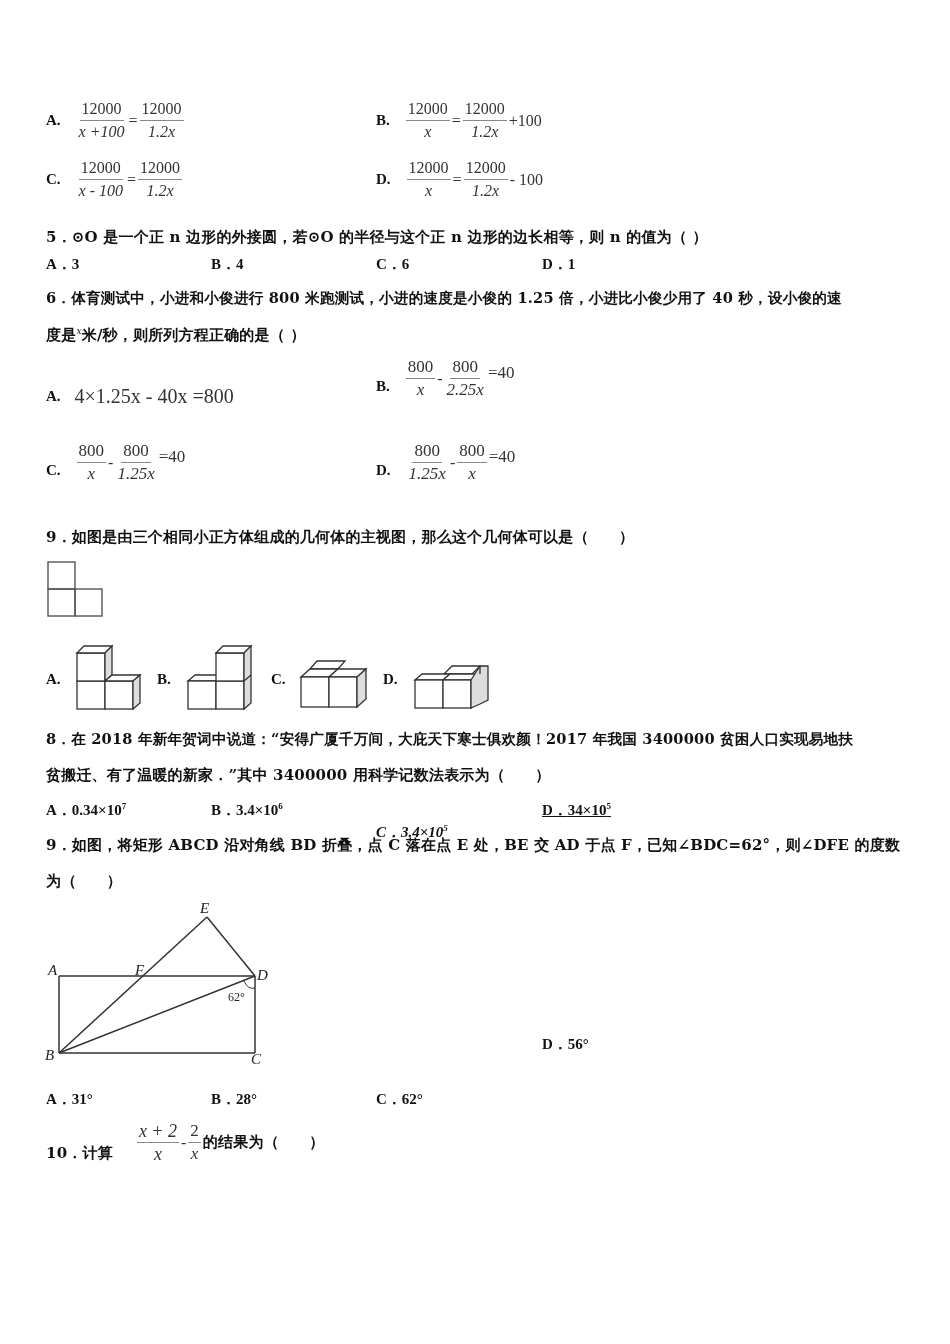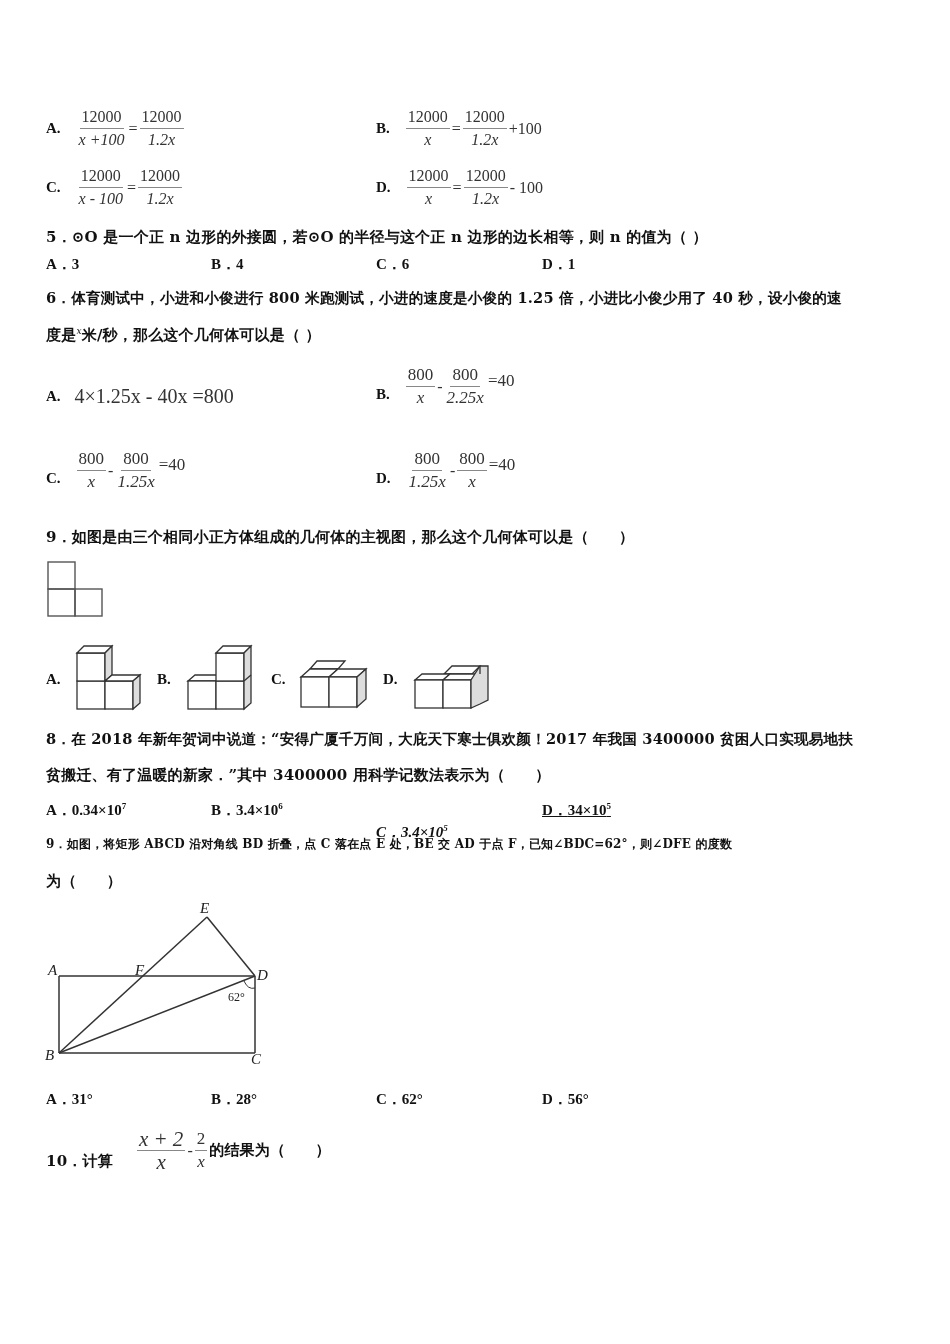--- a/index.html
+++ b/index.html
@@ -1,21 +1,21 @@
 <!DOCTYPE html>
 <html><head>
 <meta charset="utf-8">
 <style>
   html, body { margin: 0; padding: 0; background: #ffffff; }
   body { width: 950px; height: 1344px; position: relative; overflow: hidden; color: #111; font-family: "DejaVu Serif", "Liberation Serif", serif; }
   .abs { position: absolute; }
   .q { font-size: 15px; font-weight: bold; white-space: nowrap; letter-spacing: 0.2px; }
   .opt-label { font-family: "Liberation Serif", serif; font-weight: bold; font-size: 15px; }
   .math { font-family: "Liberation Serif", serif; font-size: 16px; color: #333; }
-  .frac { display: inline-flex; flex-direction: column; align-items: center; vertical-align: middle; margin: 8px 2px; }
+  .frac { display: inline-flex; flex-direction: column; align-items: center; vertical-align: middle; margin: 0 2px; }
   .frac .num { padding: 0 2px 2px; border-bottom: 1px solid #888; line-height: 18px; }
   .frac .den { padding: 2px 2px 0; line-height: 18px; }
   .it { font-style: italic; }
   .row { display: flex; align-items: center; }
   .choice { font-family: "Liberation Serif", serif; font-size: 15px; font-weight: bold; }
   sup { font-size: 9px; vertical-align: 6px; }
   svg { display: block; }
 </style>
 </head>
 <body>
@@ -72,21 +72,21 @@
 </div>
 
 <div class="abs q" style="left:46px; top:220px;margin-top:8px;">5．⊙O 是一个正 n 边形的外接圆，若⊙O 的半径与这个正 n 边形的边长相等，则 n 的值为（  ）</div>
 <div class="abs choice" style="left:46px; top:255px;">A．3</div>
 <div class="abs choice" style="left:211px; top:255px;">B．4</div>
 <div class="abs choice" style="left:376px; top:255px;">C．6</div>
 <div class="abs choice" style="left:542px; top:255px;">D．1</div>
 
 <div class="abs q" style="left:46px; top:289px; font-size:14.6px;">6．体育测试中，小进和小俊进行 800 米跑测试，小进的速度是小俊的 1.25 倍，小进比小俊少用了 40 秒，设小俊的速</div>
 <div class="abs q" style="left:46px; top:326px;">
-  <span>度是</span><sup class="it" style="font-weight:normal;">x</sup><span>米/秒，那么这个几何体可以是（  ）</span>
+  <span>度是</span><sup class="it" style="font-weight:normal;">x</sup><span>米/秒，则所列方程正确的是（  ）</span>
 </div>
 
 <div class="abs row" style="left:46px; top:385px;">
   <span class="opt-label" style="margin-right:14px;">A.</span>
   <span class="math" style="font-size:20px;text-align:right;">4×1.25x - 40x =800</span>
 </div>
 <div class="abs row" style="left:376px; top:358px;">
   <span class="opt-label" style="margin-right:14px; margin-top:16px;">B.</span>
   <span class="math frac" style="font-size:17px;">
       <span class="num">800</span>
@@ -196,21 +196,21 @@
   </svg>
 </div>
 
 <div class="abs q" style="left:46px; top:730px; font-size:14.6px;">8．在 2018 年新年贺词中说道：“安得广厦千万间，大庇天下寒士俱欢颜！2017 年我国 3400000 贫困人口实现易地扶</div>
 <div class="abs q" style="left:46px; top:766px;">贫搬迁、有了温暖的新家．”其中 3400000 用科学记数法表示为（　　）</div>
 <div class="abs choice" style="left:46px; top:801px;"><span>A．</span><span>0.34×10</span><sup>7</sup></div>
 <div class="abs choice" style="left:211px; top:801px;"><span>B．</span><span>3.4×10</span><sup>6</sup></div>
 <div class="abs choice" style="left:376px; top:823px;font-style:italic;"><span>C．</span><span>3.4×10</span><sup>5</sup></div>
 <div class="abs choice" style="left:542px; top:801px;text-decoration:underline;"><span>D．</span><span>34×10</span><sup>5</sup></div>
 
-<div class="abs q" style="left:46px; top:836px; font-size:12px;">9．如图，将矩形 ABCD 沿对角线 BD 折叠，点 C 落在点 E 处，BE 交 AD 于点 F，已知∠BDC=62°，则∠DFE 的度数</div>
+<div class="abs q" style="left:46px; top:836px; font-size:15px;">9．如图，将矩形 ABCD 沿对角线 BD 折叠，点 C 落在点 E 处，BE 交 AD 于点 F，已知∠BDC=62°，则∠DFE 的度数</div>
 <div class="abs q" style="left:46px; top:872px;">为（　　）</div>
 
 <div class="abs" style="left:40px; top:898px;">
   <svg width="240" height="176" viewBox="0 0 240 176">
     <g stroke="#333" stroke-width="1.5" fill="none">
       <line x1="19" y1="78" x2="215" y2="78"></line>
       <line x1="19" y1="78" x2="19" y2="155"></line>
       <line x1="19" y1="155" x2="215" y2="155"></line>
       <line x1="215" y1="78" x2="215" y2="155"></line>
       <line x1="19" y1="155" x2="167" y2="19"></line>
@@ -226,25 +226,25 @@
       <text x="5" y="162">B</text>
       <text x="211" y="166">C</text>
     </g>
     <text x="188" y="103" font-family="Liberation Serif, serif" font-size="12" fill="#222">62°</text>
   </svg>
 </div>
 
 <div class="abs choice" style="left:46px; top:1090px;">A．31°</div>
 <div class="abs choice" style="left:211px; top:1090px;">B．28°</div>
 <div class="abs choice" style="left:376px; top:1090px;text-align:right;">C．62°</div>
-<div class="abs choice" style="left:542px; top:1090px;">D．56°</div>
+<div class="abs choice" style="left:542px; top:1035px;">D．56°</div>
 
 <div class="abs row" style="left:46px; top:1122px;">
   <span class="q" style="margin-top:22px; margin-right:22px;">10．计算</span>
-  <span class="math frac" style="font-size:21px;">
+  <span class="math frac" style="font-size:18px;">
       <span class="num it">x + 2</span>
       <span class="den it">x</span>
     </span>
   <span class="math">-</span>
   <span class="math frac" style="font-size:17px;">
       <span class="num">2</span>
       <span class="den it">x</span>
     </span>
   <span class="q" style="">的结果为（　　）</span>
 </div>

